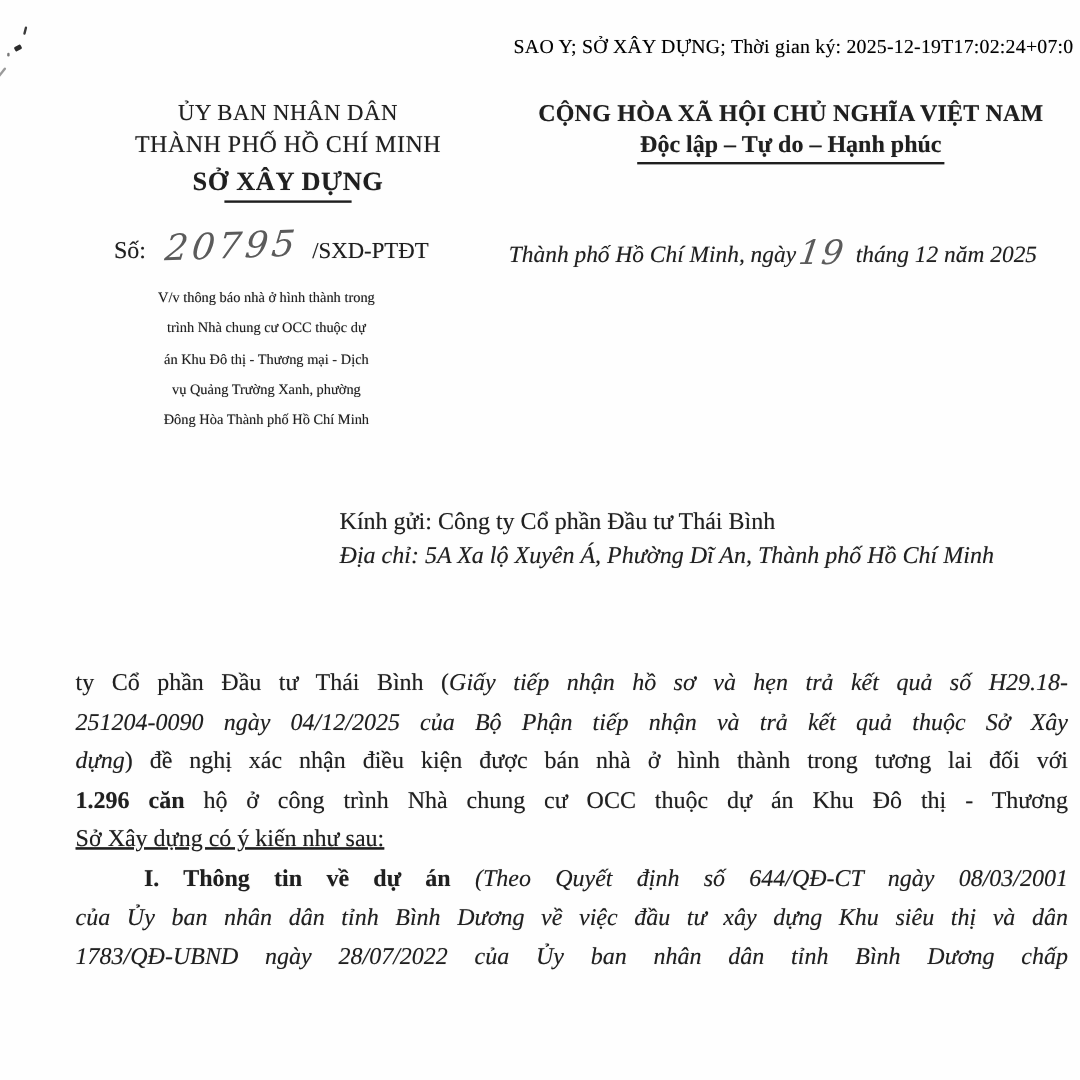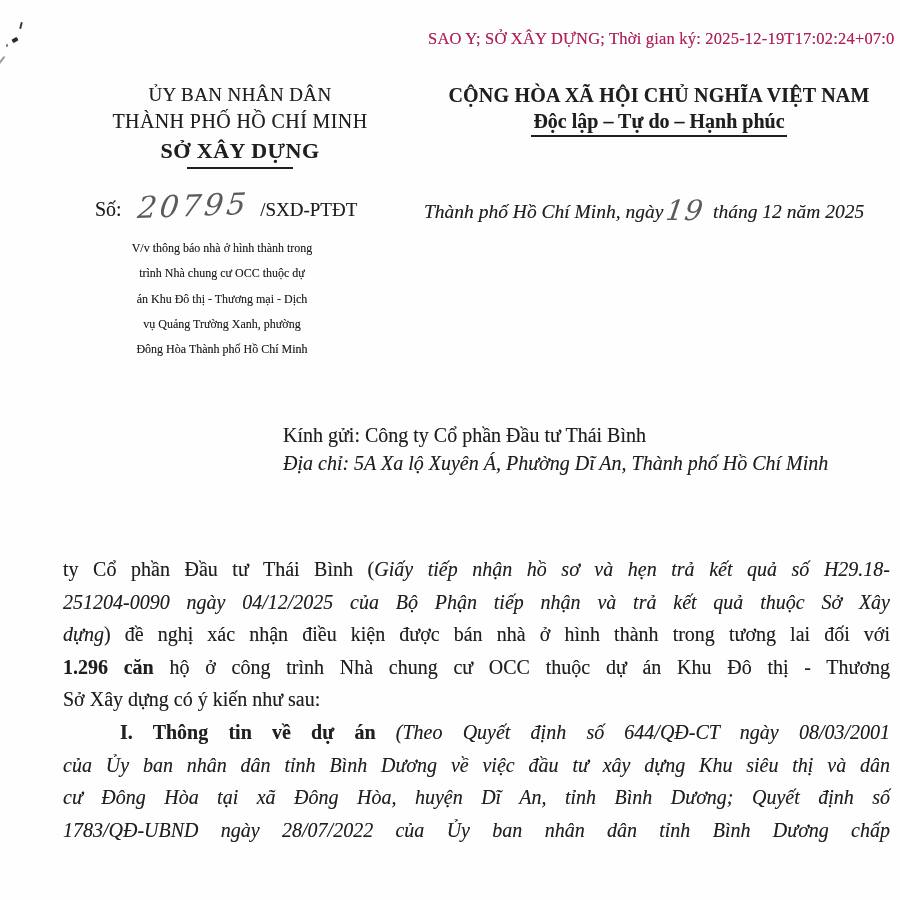--- a/index.html
+++ b/index.html
@@ -31,41 +31,41 @@
   .date-hand{font-size:28px;letter-spacing:1px;margin:0 9px 0 3px;display:inline-block;transform:translateY(2px) skewX(-8deg);font-style:italic;}
   
   .subject{position:absolute;top:236px;left:36px;width:372px;text-align:center;font-size:12px;line-height:25.3px;}
   
   .recipient{position:absolute;top:421px;left:283px;font-size:20px;line-height:28px;white-space:nowrap;}
   .addr{font-style:italic;}
   
   .docbody{position:absolute;top:553px;left:63px;width:827px;font-size:20px;}
   .bl{height:32.6px;line-height:32.6px;text-align:justify;text-align-last:justify;}
   .bl.indent{padding-left:57px;}
-  .bl.short{text-align:left;text-align-last:left;}
+  .bl.short{text-align:left;text-align-last:left;text-decoration:underline;}
   .it{font-style:italic;}
   .b{font-weight:bold;}
   
   .speck{position:absolute;background:#3a3a3a;border-radius:1px;}
   .speck.s1{left:20px;top:22px;width:2px;height:7px;transform:rotate(14deg);}
   .speck.s2{left:12px;top:38px;width:6px;height:4px;transform:rotate(-28deg);background:#2c2c2c;}
   .speck.s3{left:6px;top:44px;width:2px;height:3px;background:#777;}
   .speck.s4{left:0px;top:55px;width:1.5px;height:12px;transform:rotate(38deg);background:#9a9a9a;}
 </style>
 </head>
 <body>
 
 <div class="page">
 
   <span class="speck s1"></span>
   <span class="speck s2"></span>
   <span class="speck s3"></span>
   <span class="speck s4"></span>
 
-  <div class="stamp" style="color: #be185d;">SAO Y; SỞ XÂY DỰNG; Thời gian ký: 2025-12-19T17:02:24+07:0</div>
+  <div class="stamp" style="color: #000000;">SAO Y; SỞ XÂY DỰNG; Thời gian ký: 2025-12-19T17:02:24+07:0</div>
 
   <div class="hdr-left">
     <div class="l1">ỦY BAN NHÂN DÂN</div>
     <div class="l2">THÀNH PHỐ HỒ CHÍ MINH</div>
     <div class="l3">SỞ XÂY DỰNG</div>
     <div class="rule-left"></div>
   </div>
 
   <div class="hdr-right">
     <div class="l1">CỘNG HÒA XÃ HỘI CHỦ NGHĨA VIỆT NAM</div>
@@ -97,17 +97,16 @@
   </div>
 
   <div class="docbody">
     <div class="bl"><span>ty Cổ phần Đầu tư Thái Bình (</span><span class="it">Giấy tiếp nhận hồ sơ và hẹn trả kết quả số H29.18-</span></div>
     <div class="bl it">251204-0090 ngày 04/12/2025 của Bộ Phận tiếp nhận và trả kết quả thuộc Sở Xây</div>
     <div class="bl"><span class="it">dựng</span><span>) đề nghị xác nhận điều kiện được bán nhà ở hình thành trong tương lai đối với</span></div>
     <div class="bl"><span class="b">1.296 căn</span><span> hộ ở công trình Nhà chung cư OCC thuộc dự án Khu Đô thị - Thương</span></div>
     <div class="bl short">Sở Xây dựng có ý kiến như sau:</div>
     <div class="bl indent"><span class="b">I. Thông tin về dự án </span><span class="it">(Theo Quyết định số 644/QĐ-CT ngày 08/03/2001</span></div>
     <div class="bl it">của Ủy ban nhân dân tỉnh Bình Dương về việc đầu tư xây dựng Khu siêu thị và dân</div>
-    <div class="bl it">cư Đông Hòa tại xã Đông Hòa, huyện Dĩ An, tỉnh Bình Dương; Quyết định số</div>
     <div class="bl it">1783/QĐ-UBND ngày 28/07/2022 của Ủy ban nhân dân tỉnh Bình Dương chấp</div>
   </div>
 
 </div>
 
 </body></html>

